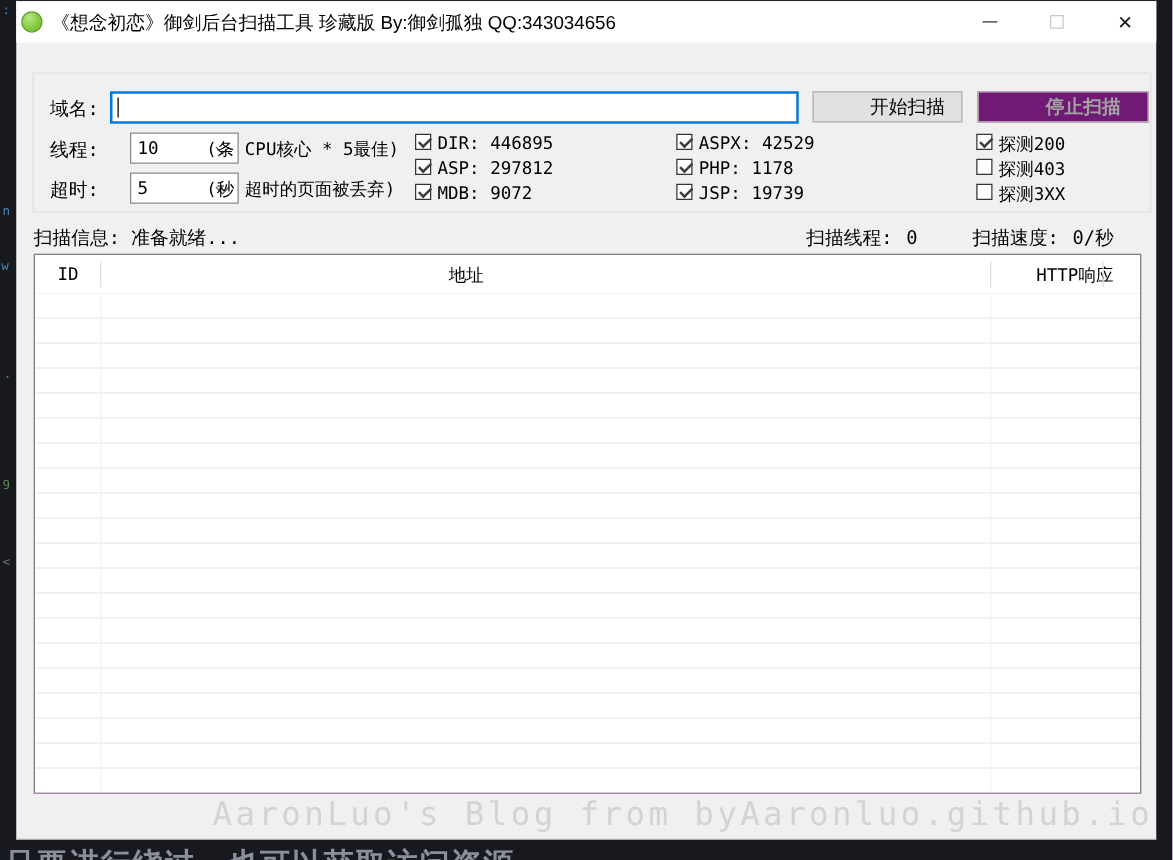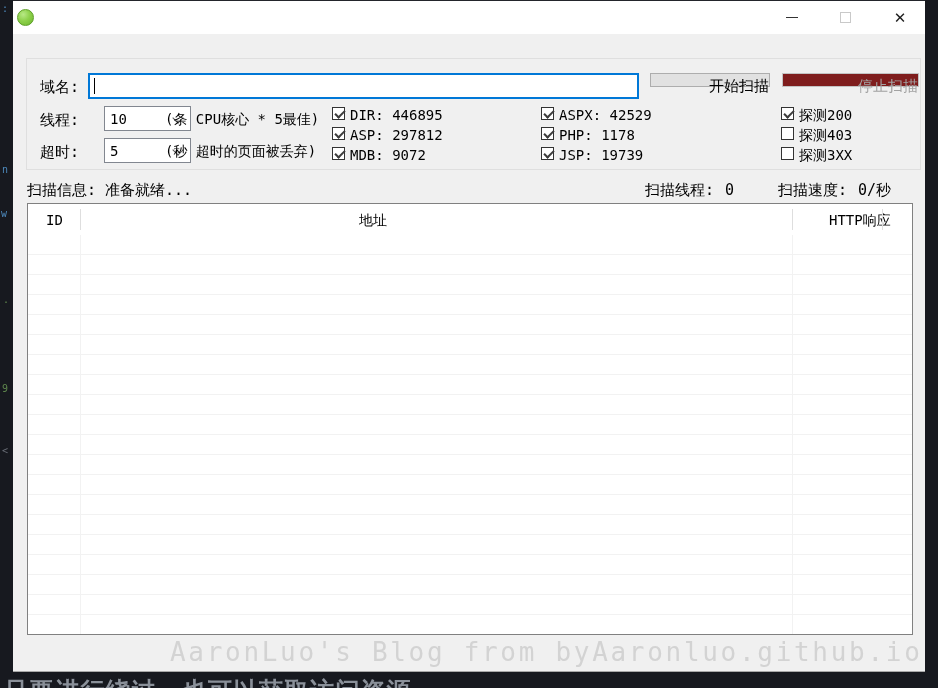--- a/index.html
+++ b/index.html
@@ -49,25 +49,25 @@
   .lbl{font:15px "DejaVu Sans Mono","DejaVu Sans",monospace; color:#000; white-space:nowrap;}
   .hint{font:14px "DejaVu Sans Mono","DejaVu Sans",monospace; color:#000; white-space:nowrap;}
   
   .domain-input{
     position:absolute; left:75px; top:72px; width:551px; height:26px;
     background:#fff; border:2px solid #0078d7; box-sizing:border-box;
   }
   .caret{position:absolute; left:4px; top:3px; width:1px; height:16px; background:#000;}
   
   .btn{
-    position:absolute; height:14px; box-sizing:border-box; text-align:right;
+    position:absolute; height:25px; box-sizing:border-box; text-align:center;
     font:15px "Liberation Sans",sans-serif; line-height:24px;
     background:#e1e1e1; border:1px solid #adadad; color:#000; cursor:default;padding-left:32px;
   }
-  .btn.disabled{background:#7f1d1d; border-color:#c3c3c3; color:#a2a2a2;}
+  .btn.disabled{background:#701a75; border-color:#c3c3c3; color:#a2a2a2;font-weight:bold;}
   
   .combo{
     position:absolute; left:67px; width:87px; height:25px; background:#fff;
     border:1px solid #828790; box-sizing:border-box;margin-left:24px;
   }
   .combo .val{position:absolute; left:5px; top:4px; font:14px "DejaVu Sans Mono",monospace; color:#000;}
   .combo .chev{position:absolute; right:8px; top:7px; width:7px; height:7px;
     border-right:1.6px solid #5a5a5a; border-bottom:1.6px solid #5a5a5a; transform:rotate(45deg);}
   
   .cb{position:absolute; height:15px; white-space:nowrap; cursor:default;}
@@ -105,20 +105,21 @@
   <span class="frag green" style="left:3px; top:294px;">.</span>
   <span class="frag green" style="left:2px; top:383px;">9</span>
   <span class="frag gray" style="left:2px; top:445px;">&lt;</span>
 
   <div class="clipped-text">只要进行绕过，也可以获取访问资源</div>
 
   <div class="window">
 
     <div class="titlebar">
       <span class="app-icon"></span>
+      <span class="title-text">《想念初恋》御剑后台扫描工具 珍藏版 By:御剑孤独 QQ:343034656</span>
       <div class="win-btn" style="left:756px;">
           <span class="dash"></span>
         </div>
       <div class="win-btn" style="left:810px;">
           <span class="sq"></span>
         </div>
       <div class="win-btn" style="left:864px;">
           <span class="x-glyph">✕</span>
         </div>
     </div>

